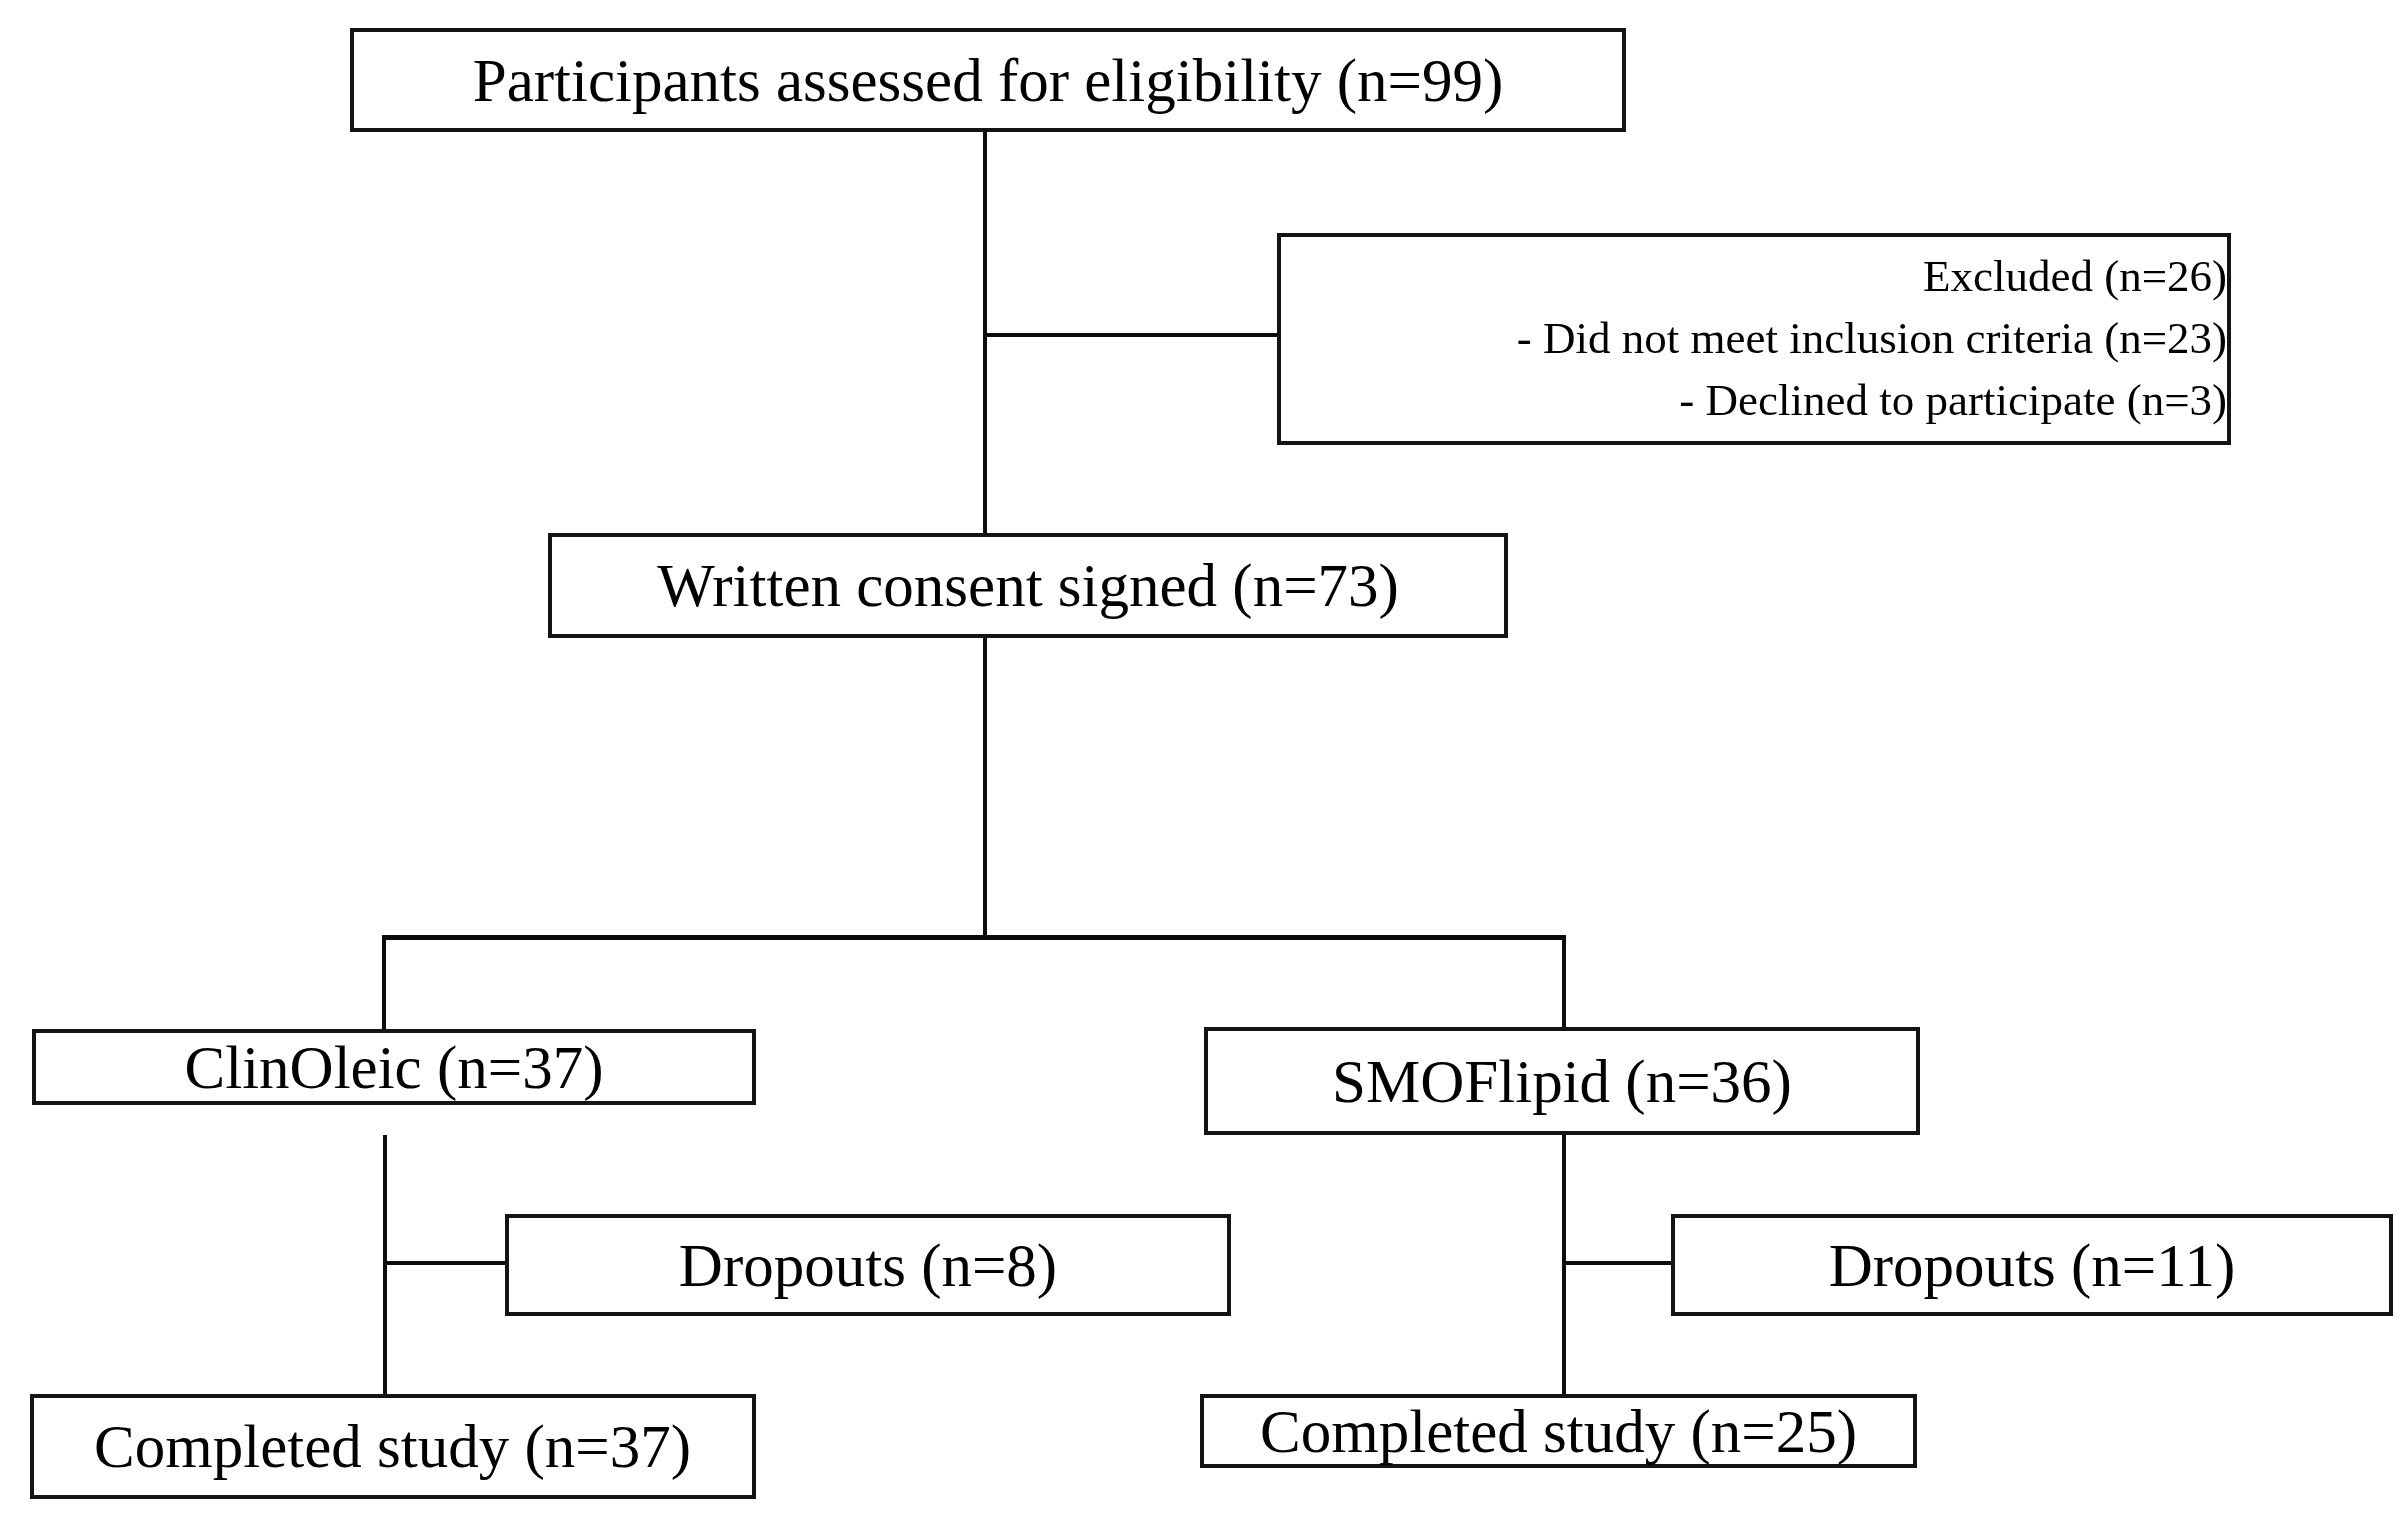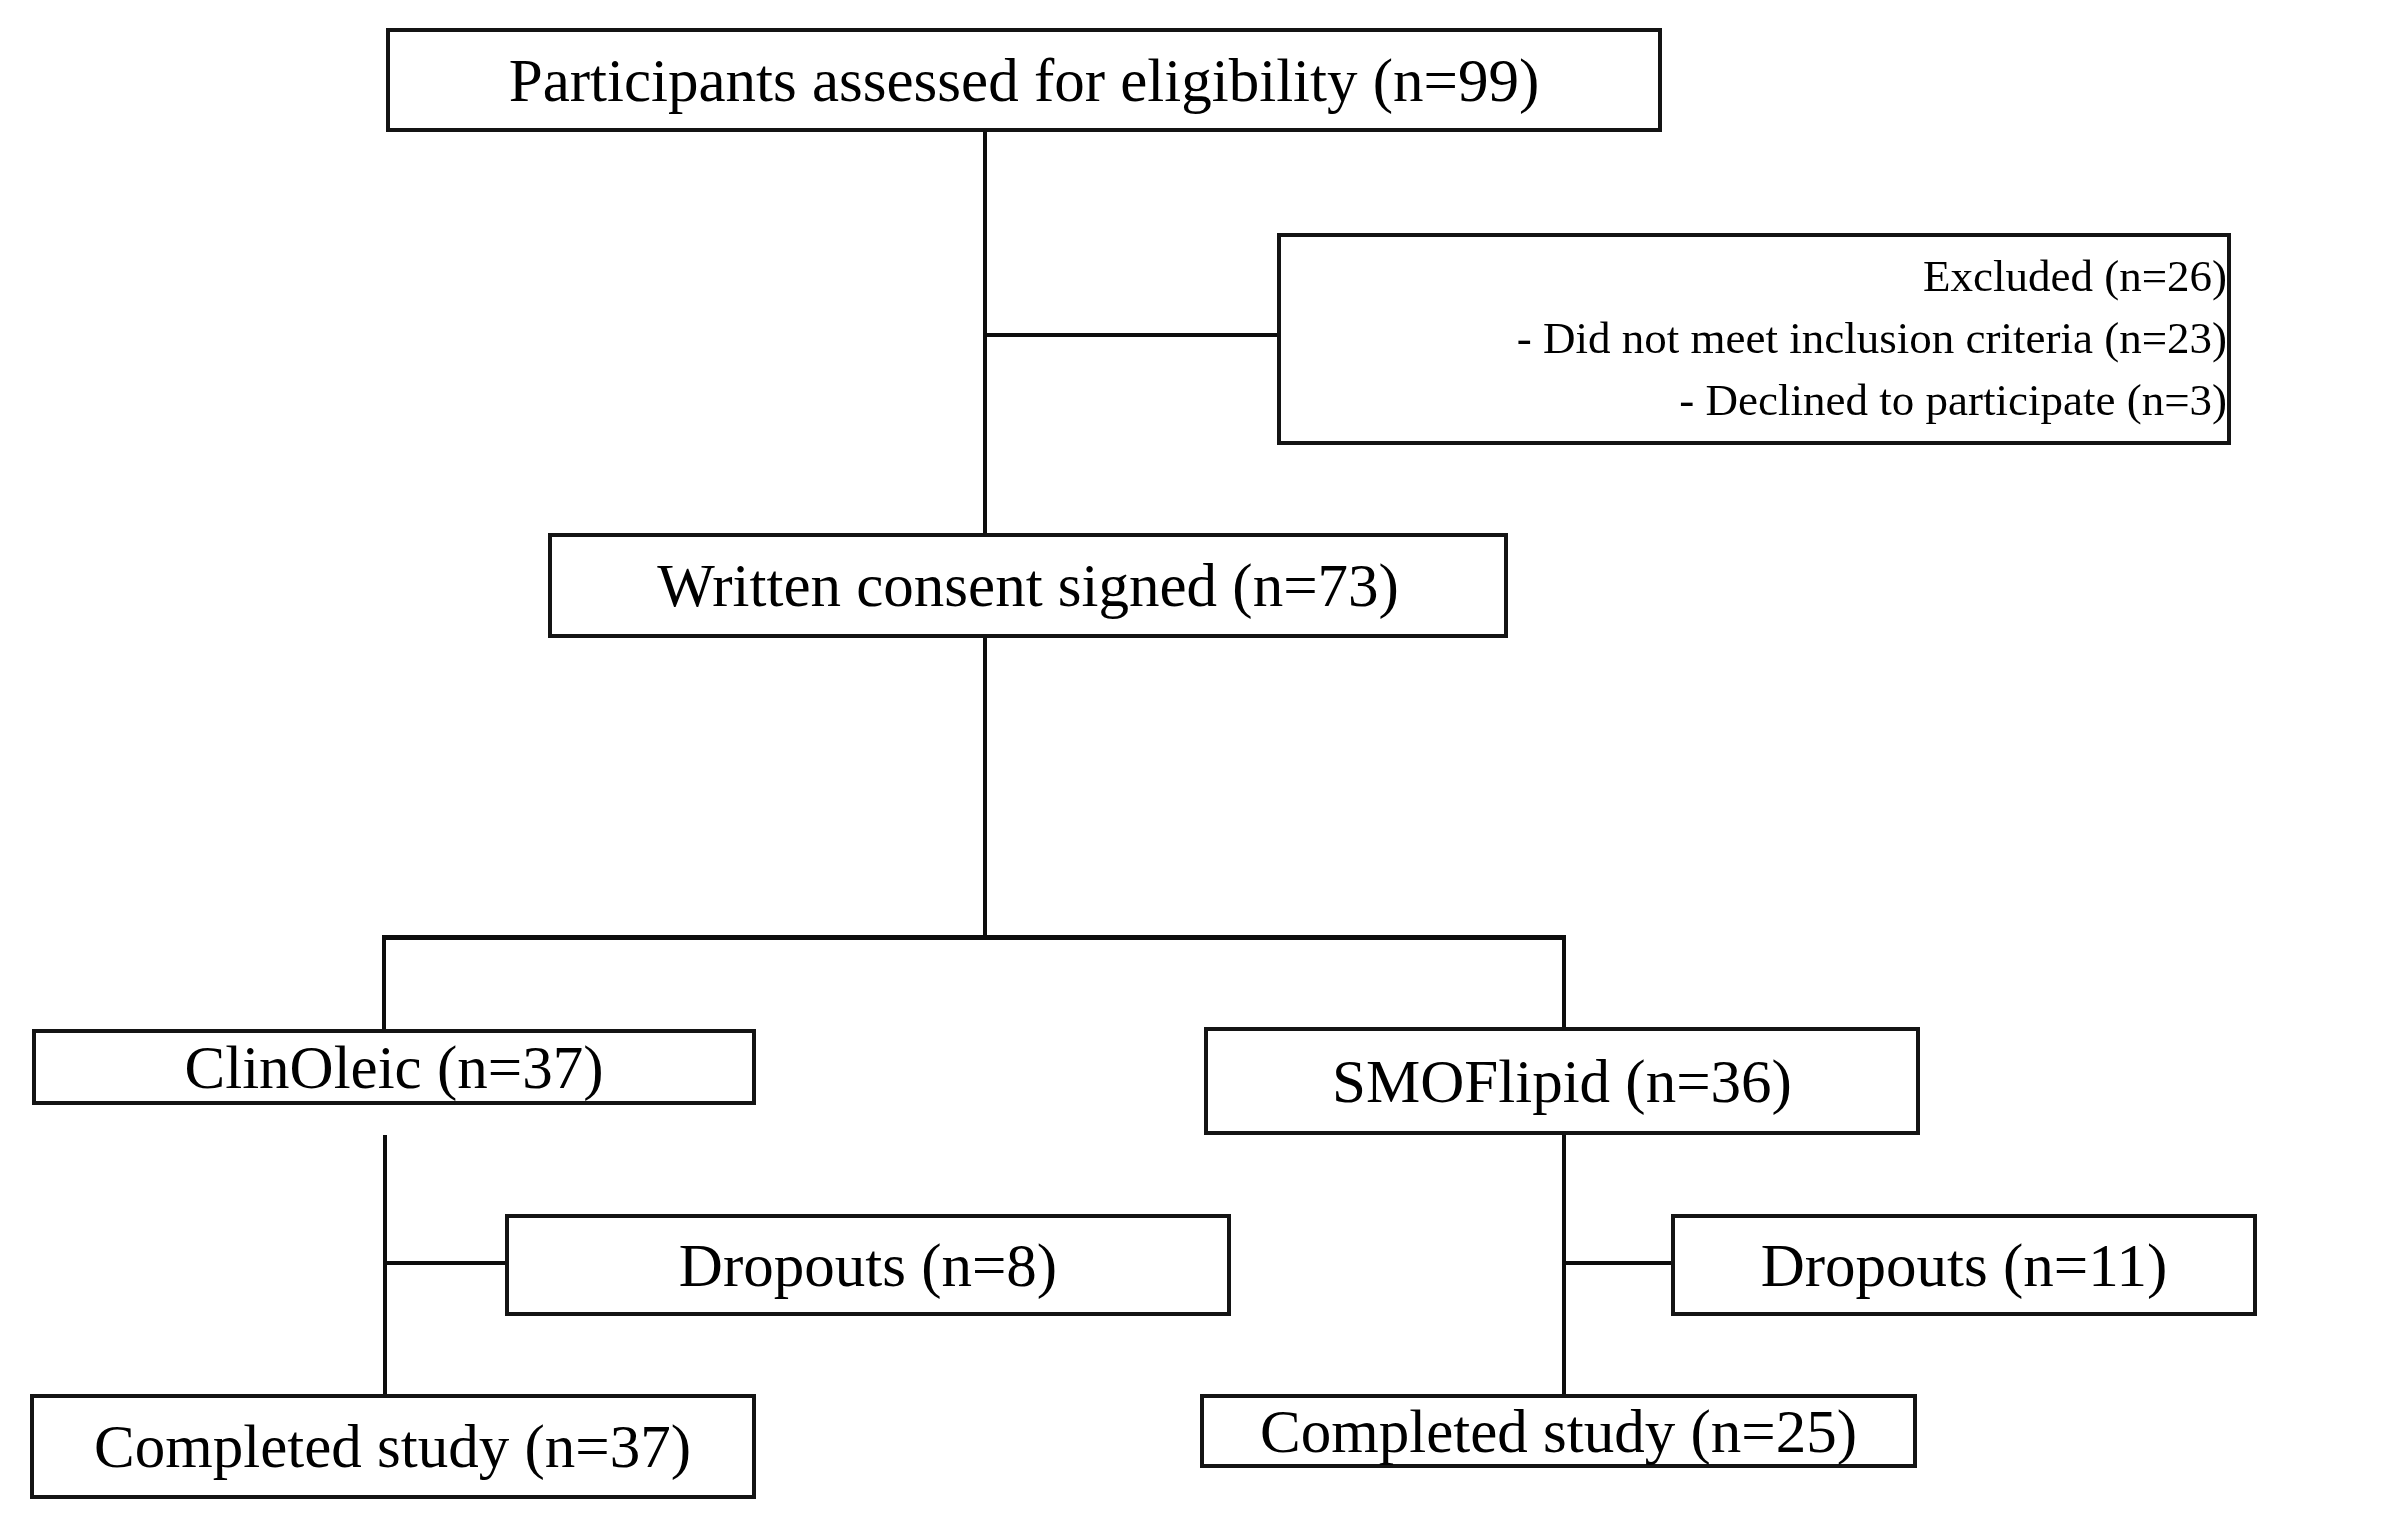--- a/index.html
+++ b/index.html
@@ -58,21 +58,21 @@
   <div class="hline" style="left:985px; top:333px; width:296px;"></div>
   <div class="vline" style="left:983px; top:636px; height:303px;"></div>
   <div class="hline" style="left:382px; top:935px; width:1184px; height:5px;"></div>
   <div class="vline" style="left:382px; top:935px; height:98px;"></div>
   <div class="vline" style="left:1562px; top:935px; height:96px;"></div>
   <div class="vline" style="left:383px; top:1135px; height:263px;"></div>
   <div class="hline" style="left:385px; top:1261px; width:123px;"></div>
   <div class="vline" style="left:1562px; top:1133px; height:264px;"></div>
   <div class="hline" style="left:1564px; top:1261px; width:109px;"></div>
 
-  <div class="box" style="left:350px; top:28px; width:1276px; height:104px;margin-left:36px;">
+  <div class="box" style="left:350px; top:28px; width:1276px; height:104px;">
     <span>Participants assessed for eligibility (n=99)</span>
   </div>
 
   <div class="box multiline" style="left:1277px; top:233px; width:954px; height:212px;">
     <div class="exc-title">Excluded (n=26)</div>
     <div class="exc-item">- Did not meet inclusion criteria (n=23)</div>
     <div class="exc-item">- Declined to participate (n=3)</div>
   </div>
 
   <div class="box" style="left:504px; top:533px; width:960px; height:105px;margin-left:44px;">
@@ -84,21 +84,21 @@
   </div>
 
   <div class="box" style="left:1204px; top:1027px; width:716px; height:108px;">
     <span>SMOFlipid (n=36)</span>
   </div>
 
   <div class="box" style="left:505px; top:1214px; width:726px; height:102px;">
     <span>Dropouts (n=8)</span>
   </div>
 
-  <div class="box" style="left:1671px; top:1214px; width:586px; height:102px;">
+  <div class="box" style="left:1671px; top:1214px; width:722px; height:102px;">
     <span>Dropouts (n=11)</span>
   </div>
 
   <div class="box" style="left:29.5px; top:1394px; width:726px; height:105px;">
     <span>Completed study (n=37)</span>
   </div>
 
   <div class="box" style="left:1200px; top:1394px; width:717px; height:74px;">
     <span>Completed study (n=25)</span>
   </div>

